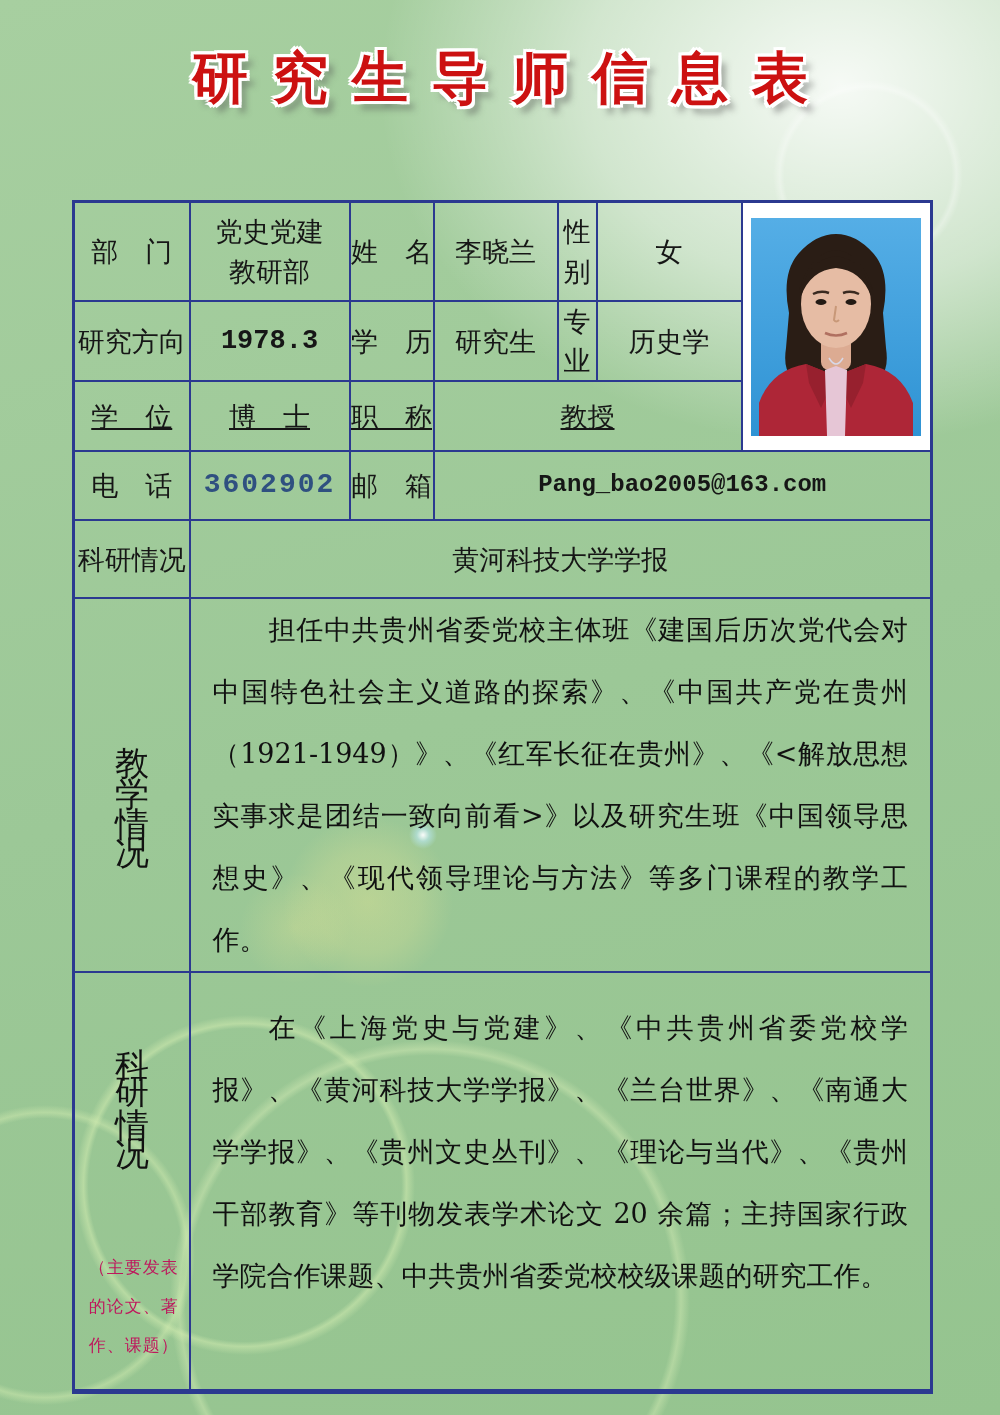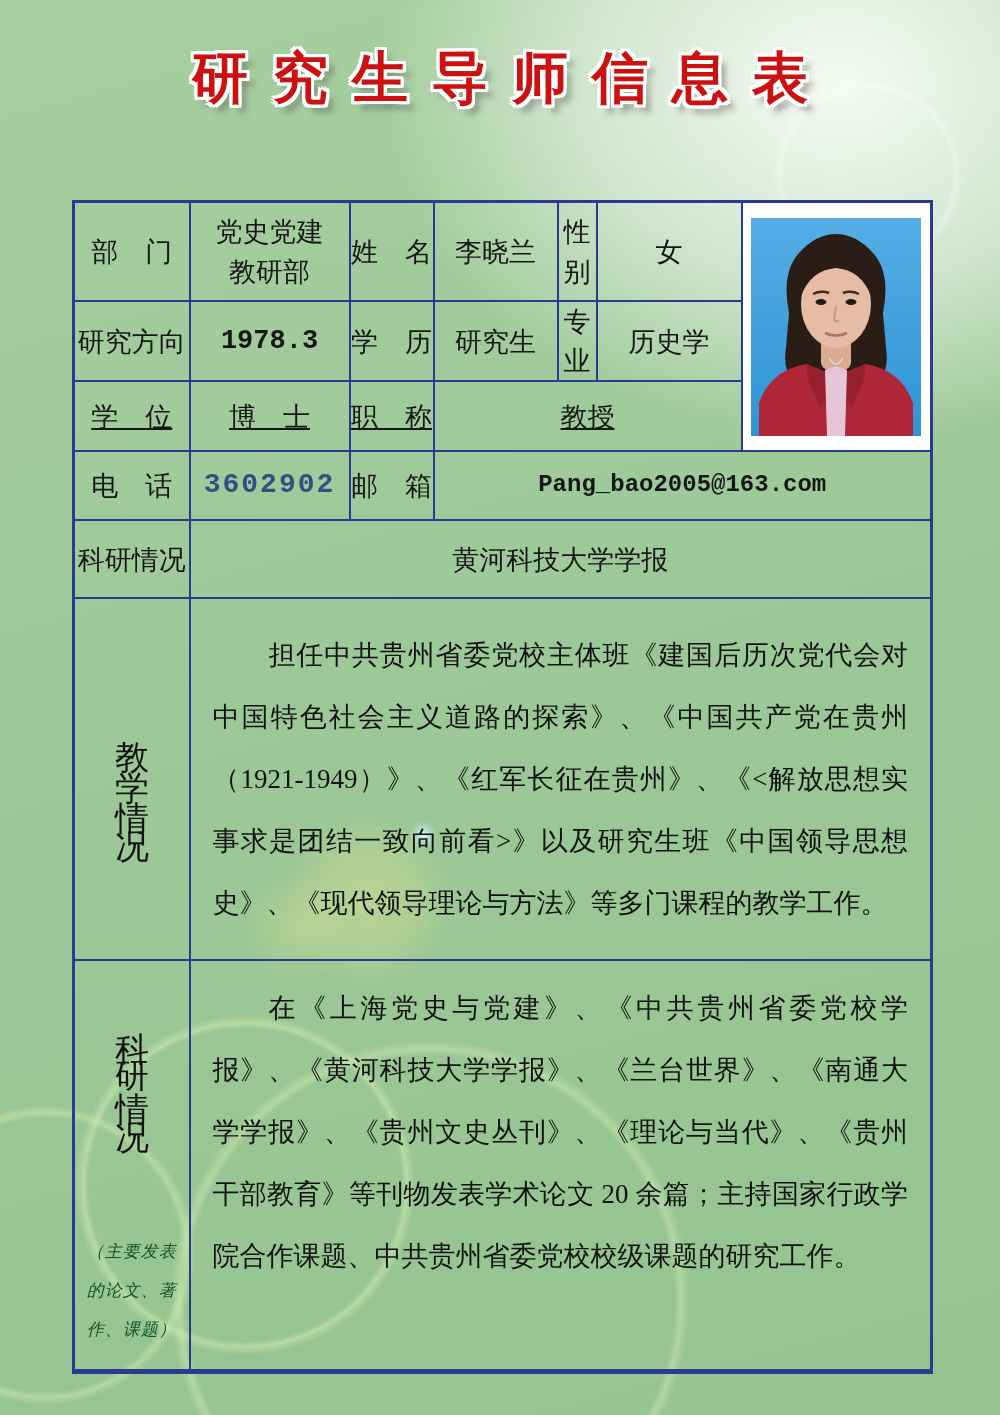--- a/index.html
+++ b/index.html
@@ -36,34 +36,34 @@
     font-size:27px;line-height:1.45;color:#161616;overflow:hidden;
   }
   tr.r1 td{height:97px;} tr.r2 td{height:70px;} tr.r3 td{height:68px;text-decoration:underline;}
   tr.r4 td{height:67px;} tr.r5 td{height:76px;} tr.r6 td{height:360px;} tr.r7 td{height:392px;}
   td.wrap47{padding:0 24px;}
   .mono{font-family:"Liberation Mono","DejaVu Sans Mono",monospace;font-weight:bold;}
   td.phone{color:#2f5080;font-size:28px;letter-spacing:2px;}
   td.email{font-size:24px;}
   td.para{
     text-align:justify;vertical-align:middle;padding:0 22px;
-    font-size:27px;line-height:62px;text-indent:56px;color:#111;font-family:Liberation Serif, serif;
+    font-size:27px;line-height:62px;text-indent:56px;color:#111;
   }
-  td.para.topalign{vertical-align:top;padding-top:16px;}
+  td.para.topalign{vertical-align:top;padding-top:24px;}
   .vlabel{
     display:inline-block;writing-mode:vertical-rl;text-orientation:upright;
     letter-spacing:30px;font-size:34px;color:#111;
   }
   .res-inner{
     height:388px;box-sizing:border-box;display:flex;flex-direction:column;align-items:center;
     padding-top:34px;
   }
   .note{
-    margin-top:auto;width:94px;font-size:17px;line-height:2.3;text-align:center;
-    padding-bottom:10px;color:#14532d;letter-spacing:1px;font-style:italic;
+    margin-top:auto;width:94px;font-size:17px;line-height:2.3;text-align:right;
+    padding-bottom:10px;color:#be185d;letter-spacing:1px;
   }
   td.photo-cell{background:#ffffff;vertical-align:middle;}
   .photo-frame{width:170px;height:218px;margin:0 auto;background:#3da2e0;}
 </style>
 </head>
 <body>
 
 <div>
 
   <h1 class="title">研究生导师信息表</h1>

